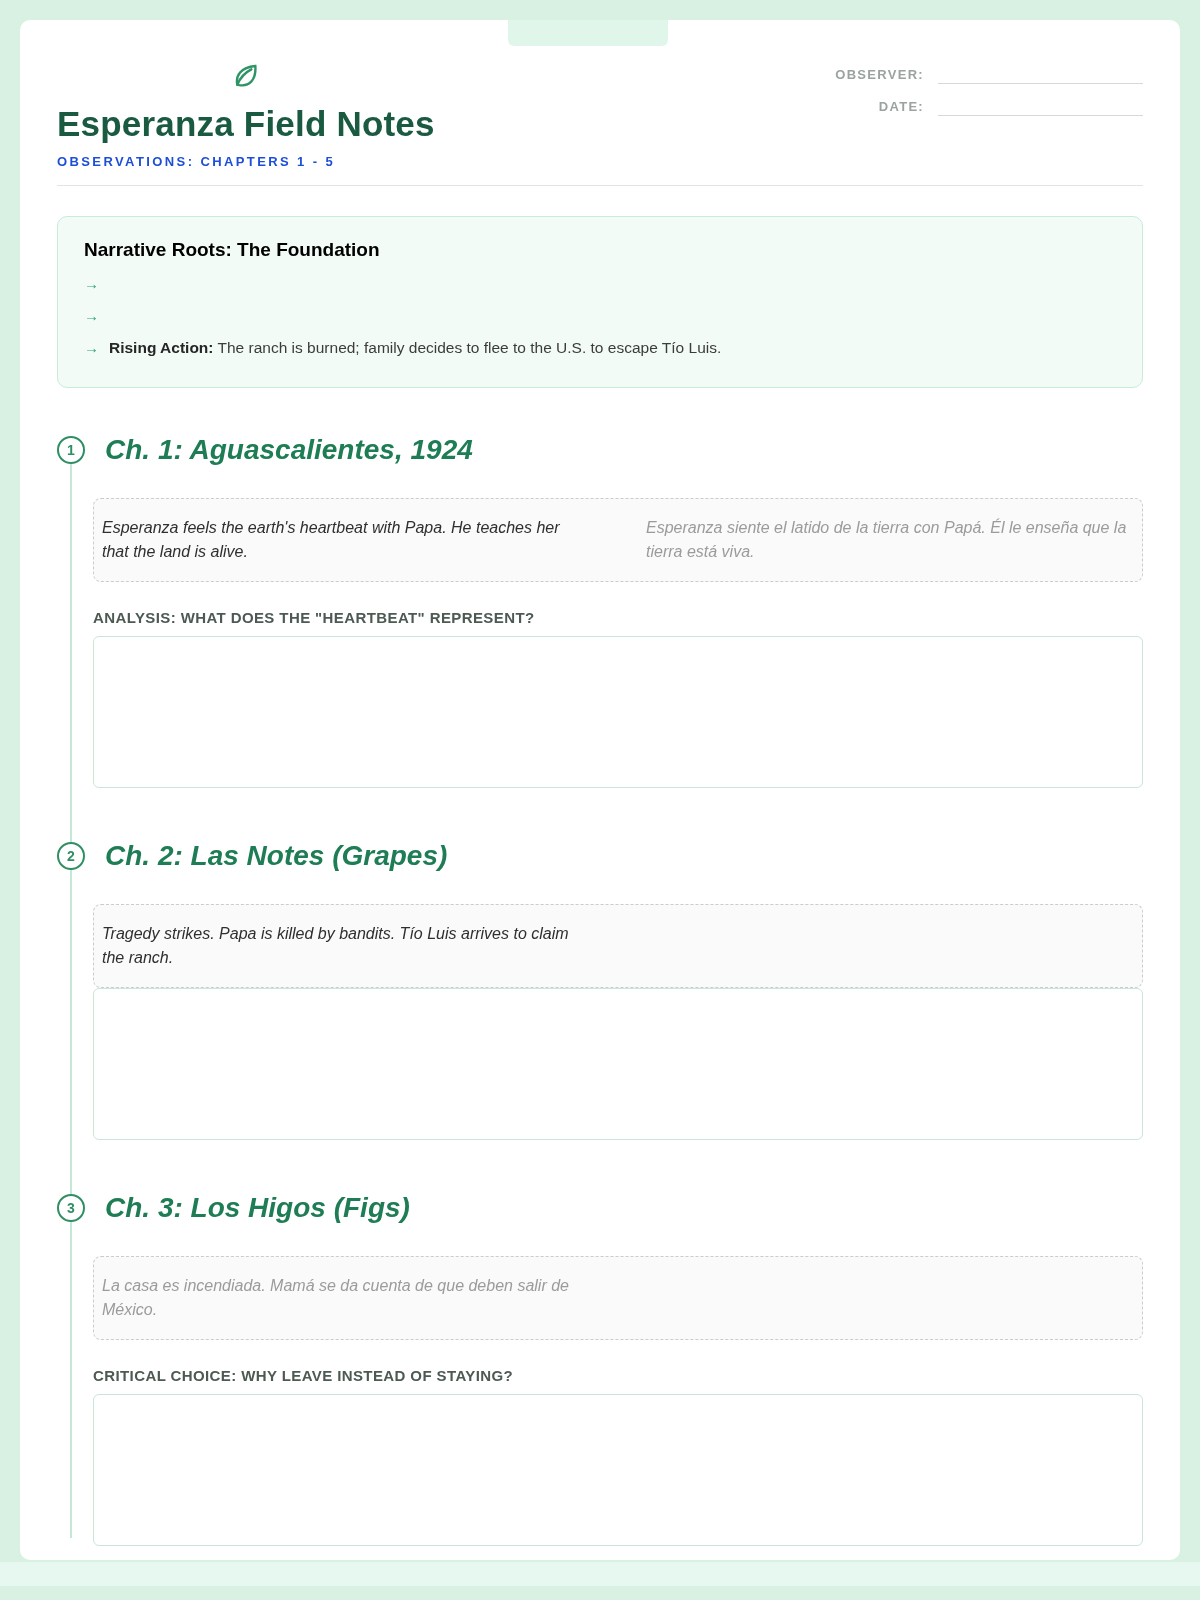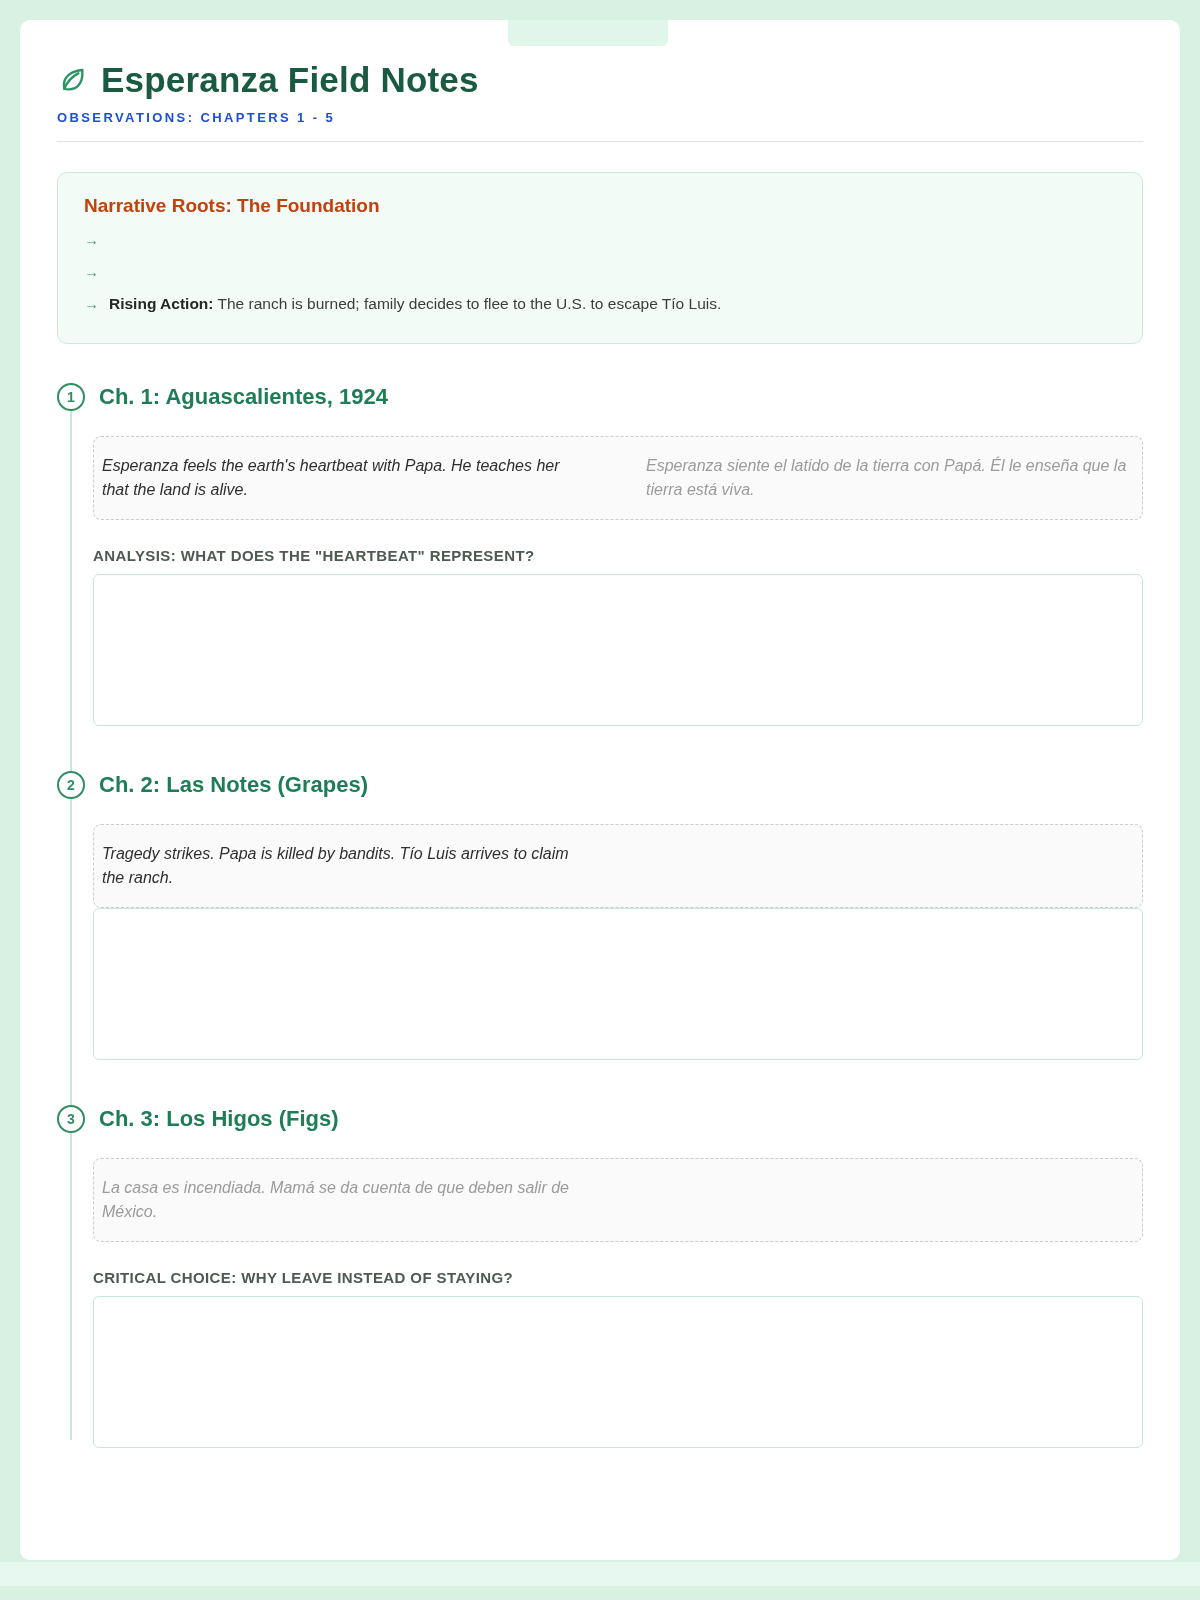--- a/index.html
+++ b/index.html
@@ -25,21 +25,21 @@
     background: #e0f6ea;
     border-radius: 0 0 6px 6px;
   }
   .bottom-band {
     position: absolute; left: 0; right: 0; bottom: 14px;
     height: 24px; background: #e6f8ef;
   }
 
   
   .header { display: flex; justify-content: space-between; align-items: flex-start; }
-  .title-row { display: flex; align-items: center; gap: 12px; }
+  .title-row { display: flex; align-items: center; gap: 12px; flex-direction: column; }
   .leaf { width: 32px; height: 32px; flex: 0 0 auto; }
   h1.page-title {
     margin: 0; font-size: 35px; font-weight: bold;
     color: #1a5a41; letter-spacing: 0.2px;
   }
   .page-subtitle {
     margin-top: 10px; font-size: 13px; font-weight: bold;
     letter-spacing: 2.4px; color: #1d4ed8;
   }
   .meta-fields { padding-top: 4px; }
@@ -57,21 +57,21 @@
 
   .header-divider { border: none; border-top: 1px solid #e3e3e3; margin: 16px 0 30px; }
 
   
   .foundation {
     background: #f2fbf6;
     border: 1px solid #c9ecd9;
     border-radius: 10px;
     padding: 22px 26px 18px;
   }
-  .foundation-title { margin: 0 0 12px; font-size: 19px; font-weight: bold; color: #c2410c; }
+  .foundation-title { margin: 0 0 12px; font-size: 19px; font-weight: bold; color: #000000; }
   .foundation-list { list-style: none; margin: 0; padding: 0; }
   .foundation-item { display: flex; gap: 10px; align-items: baseline; margin: 9px 0; font-size: 15.5px; color: #3c3c3c; line-height: 1.5; }
   .arrow { color: #35a374; font-size: 15px; flex: 0 0 auto; }
   .fi-label { font-weight: bold; color: #262626; white-space: nowrap; }
 
   
   .timeline { position: relative; margin-top: 38px; }
   .timeline::before {
     content: ""; position: absolute; left: 13px; top: 16px; bottom: 8px;
     width: 2px; background: #c4e8d6;
@@ -79,21 +79,21 @@
   .chapter { position: relative; margin-bottom: 44px; }
   .chapter:last-child { margin-bottom: 0; }
   .chapter-head { display: flex; align-items: center; gap: 12px; margin-bottom: 24px; }
   .badge {
     width: 28px; height: 28px; border-radius: 50%;
     background: #fff; border: 2px solid #2f8f63; color: #2f8f63;
     font-weight: bold; font-size: 14px;
     display: flex; align-items: center; justify-content: center;
     position: relative; z-index: 1;
   }
-  .chapter-title { margin: 2px; font-size: 22px; font-weight: bold; color: #1e7d54; }
+  .chapter-title { margin: 8px; font-size: 28px; font-weight: bold; color: #1e7d54; font-style: italic; }
   .chapter-body { margin-left: 36px; }
 
   .quote-box {
     display: grid; grid-template-columns: 1fr 1fr; gap: 18px 56px;
     background: #f9faf9; border: 1px dashed #c9cdcb; border-radius: 8px;
     padding: 17px 8px;
   }
   .quote-en { margin: 0; font-style: italic; font-size: 16px; line-height: 1.5; color: #2f2f2f; font-weight: 500; }
   .quote-es { margin: 0; font-style: italic; font-size: 16px; line-height: 1.5; color: #9b9b9b; }
 
@@ -121,20 +121,30 @@
           <svg viewBox="0 0 24 24" width="32" height="32" fill="none" stroke="#2e9465" stroke-width="1.8" stroke-linecap="round">
             <path d="M5.5 18.5C4 12 8 5.5 19 4.5c.8 11-5 15.5-12 14.3z"></path>
             <path d="M5.5 18.5C8 12.5 12 9 16 7"></path>
           </svg>
         </span>
         <h1 class="page-title">Esperanza Field Notes</h1>
       </div>
       <div class="page-subtitle">OBSERVATIONS: CHAPTERS 1 - 5</div>
     </div>
 
+    <div class="meta-fields">
+      <div class="field-row">
+        <span class="field-label">OBSERVER:</span>
+        <input class="field-line" type="text" value="" style="">
+      </div>
+      <div class="field-row">
+        <span class="field-label">DATE:</span>
+        <input class="field-line" type="text" value="" style="">
+      </div>
+    </div>
   </div>
 
   <hr class="header-divider">
 
   <div class="foundation">
     <h3 class="foundation-title">Narrative Roots: The Foundation</h3>
     <ul class="foundation-list">
       <li class="foundation-item">
         <span class="arrow">→</span>
       </li>

